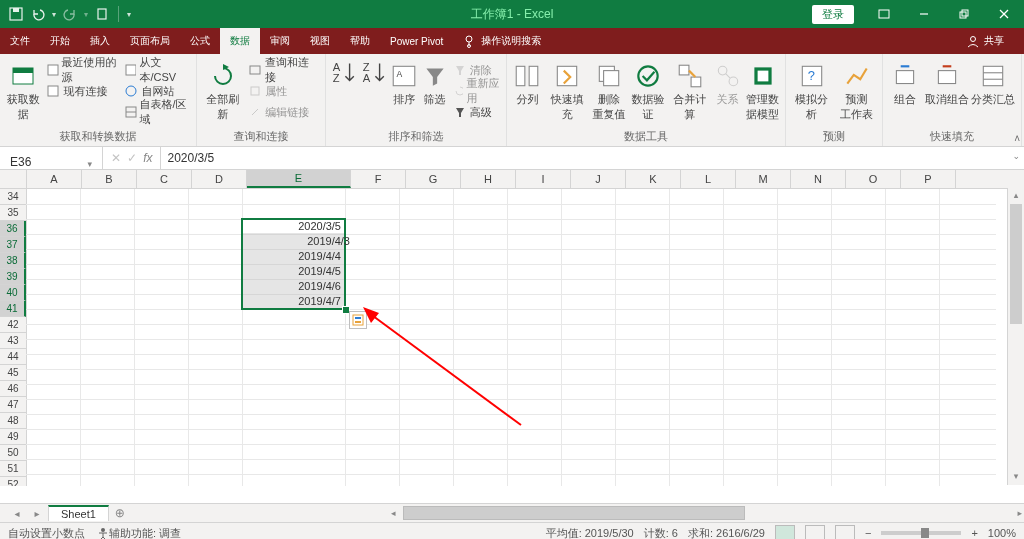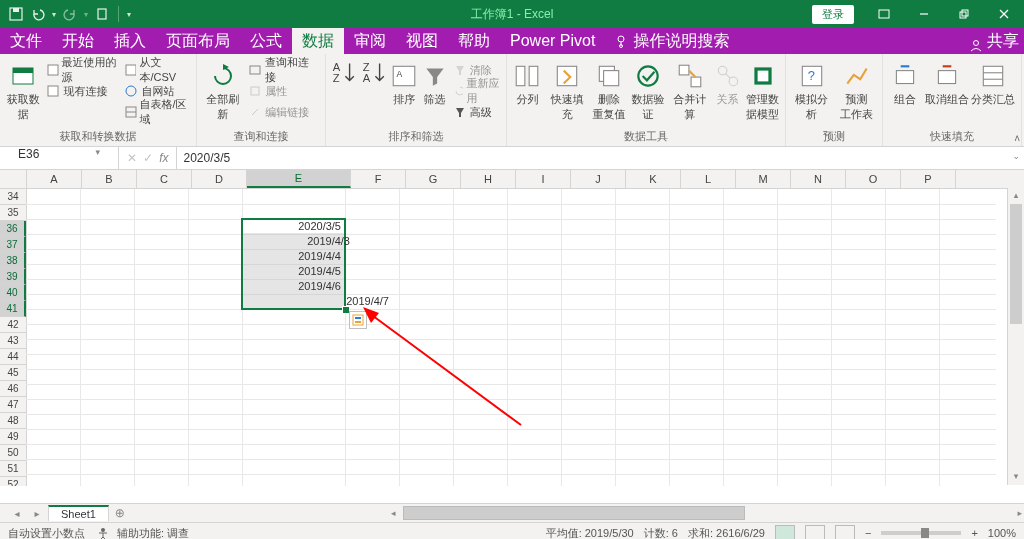--- a/index.html
+++ b/index.html
@@ -5,35 +5,35 @@
 html,body{margin:0;padding:0;width:1024px;height:539px;overflow:hidden;font-family:"Microsoft YaHei","Segoe UI",sans-serif;font-size:12px;background:#fff;color:#333;user-select:none}
 .titlebar{height:28px;background:#107c41;display:flex;align-items:center;color:#fff;position:relative}
 .qat{display:flex;align-items:center;gap:6px;padding-left:8px}
 .qat-icon{width:16px;height:16px;display:flex;align-items:center;justify-content:center;opacity:.9}
 .qat-sep{width:1px;height:16px;background:rgba(255,255,255,.3);margin:0 2px}
 .titlebar-center{position:absolute;left:50%;transform:translateX(-50%);font-size:12px;color:#86efac}
 .titlebar-right{position:absolute;right:0;display:flex;align-items:center;gap:0}
 .login-btn{background:#fff;color:#107c41;padding:2px 10px;border-radius:2px;margin-right:10px;font-size:11px}
 .win-btn{width:40px;height:28px;display:flex;align-items:center;justify-content:center}
 .win-btn svg{width:12px;height:12px}
-.menubar{height:26px;background:#a21caf;display:flex;align-items:center;color:#fff;font-size:16px;position:relative}
+.menubar{height:26px;background:#7f1d1d;display:flex;align-items:center;color:#fff;font-size:10px;position:relative}
 .menu-item{padding:0 10px;height:26px;display:flex;align-items:center}
 .menu-item.active{background:#f3f2f1;color:#107c41}
-.menu-right{position:absolute;right:5px;display:flex;align-items:flex-end;gap:4px}
+.menu-right{position:absolute;right:20px;display:flex;align-items:flex-end;gap:4px}
 .ribbon{height:92px;background:#f3f2f1;border-bottom:1px solid #d4d4d4;display:flex;position:relative}
 .ribbon-group{display:flex;flex-direction:column;border-right:1px solid #e1e1e1;padding:2px 4px 0 4px}
 .ribbon-group-content{flex:1;display:flex;align-items:flex-start;gap:2px}
 .ribbon-group-label{font-size:11px;color:#666;text-align:center;padding:2px 0}
 .big-btn{display:flex;flex-direction:column;align-items:center;justify-content:center;width:44px;text-align:center;font-size:11px;gap:2px;color:#444;padding-top:6px}
 .big-btn .ico{width:28px;height:28px;display:flex;align-items:center;justify-content:center}
 .small-line{display:flex;align-items:center;gap:3px;font-size:11px;color:#444;height:20px;padding:0 2px}
 .small-line.disabled{opacity:.55}
 .small-col{display:flex;flex-direction:column;justify-content:center;gap:1px;padding-top:4px}
 .formula-bar{height:22px;border-bottom:1px solid #d4d4d4;display:flex;align-items:center;background:#fff}
-.name-box{width:82px;border-right:1px solid #d4d4d4;padding:0 18px;font-size:12px;color:#333;display:flex;align-items:flex-start;height:100%}
+.name-box{width:82px;border-right:1px solid #d4d4d4;padding:0 10px;font-size:12px;color:#333;display:flex;align-items:flex-end;height:100%}
 .name-box .dd{margin-left:auto;color:#888;font-size:9px}
 .fx-btns{display:flex;align-items:center;gap:6px;padding:0 8px;color:#888;border-right:1px solid #d4d4d4;height:100%}
 .fx-input{flex:1;padding:0 6px;font-size:12px}
 .grid-area{position:relative;height:333px;overflow:hidden;background:#fff}
 .col-header-row{height:18px;display:flex;border-bottom:1px solid #d4d4d4;background:#f3f2f1}
 .rowhead-corner{width:26px;border-right:1px solid #d4d4d4}
 .col-header{border-right:1px solid #d4d4d4;text-align:center;font-size:11px;color:#444;line-height:18px}
 .col-header.sel{background:#d2d2d2;color:#0a6b37;border-bottom:2px solid #107c41;line-height:16px}
 .grid-body{position:relative;height:297px;overflow:hidden}
 .row-headers{position:absolute;left:0;top:0;width:26px;background:#f3f2f1;border-right:1px solid #d4d4d4}
@@ -532,21 +532,21 @@
         <div class="gridlines-h" style="top: 255px;"></div>
         <div class="gridlines-h" style="top: 270px;"></div>
         <div class="gridlines-h" style="top: 285px;"></div>
         <div class="selection" style="left: 215px; top: 29px; width: 105px; height: 92px;"></div>
         <div class="active-cell" style="left: 217px; top: 31px; width: 101px; height: 13px;"></div>
         <div class="cell-text" style="left: 216px; top: 30px; width: 103px; height: 15px;">2020/3/5</div>
         <div class="cell-text" style="left: 216px; top: 45px; width: 112px; height: 15px;">2019/4/3</div>
         <div class="cell-text" style="left: 216px; top: 60px; width: 103px; height: 15px;">2019/4/4</div>
         <div class="cell-text" style="left: 216px; top: 75px; width: 103px; height: 15px;">2019/4/5</div>
         <div class="cell-text" style="left: 216px; top: 90px; width: 103px; height: 15px;">2019/4/6</div>
-        <div class="cell-text" style="left: 216px; top: 105px; width: 103px; height: 15px; margin-left: 48px;">2019/4/7</div>
+        <div class="cell-text" style="left: 216px; top: 105px; width: 103px; height: 15px;">2019/4/7</div>
         <div class="fill-handle" style="left: 316px; top: 117px;"></div>
         <div class="smart-tag" style="left: 323px; top: 122px;">
           <svg width="12" height="12">
             <rect x="1" y="1" width="10" height="10" fill="#fff" stroke="#e8a23a"></rect>
             <rect x="3" y="3" width="6" height="2" fill="#2b7cd3"></rect>
             <rect x="3" y="7" width="6" height="2" fill="#e8a23a"></rect>
           </svg>
         </div>
         <svg class="arrow-annotation" width="200" height="140" style="left: 335px; top: 116px;">
           <line x1="8" y1="8" x2="160" y2="120" stroke="#ff0000" stroke-width="2"></line>
@@ -572,21 +572,21 @@
   <div style="width:260px"></div>
   <div class="scroll-track">
     <span style="position:absolute;left:2px;font-size:9px;color:#888">◂</span>
     <div class="scroll-thumb" style="width:340px"></div>
     <span style="position:absolute;right:2px;font-size:9px;color:#888">▸</span>
   </div>
 </div>
 
 <div class="statusbar">
   <span>自动设置小数点</span>
-  <span style="display:flex;gap:8px;align-items:center">
+  <span style="display:flex;gap:0;align-items:center">
       <svg width="12" height="12">
         <circle cx="6" cy="3" r="2" fill="#666"></circle>
         <path d="M2 6 L10 6 M6 6 L6 10 M4 12 L6 10 L8 12" stroke="#666" fill="none"></path>
       </svg>
       <span>辅助功能: 调查</span>
     </span>
   <div class="right">
     <span>平均值: 2019/5/30</span>
     <span>计数: 6</span>
     <span>求和: 2616/6/29</span>

